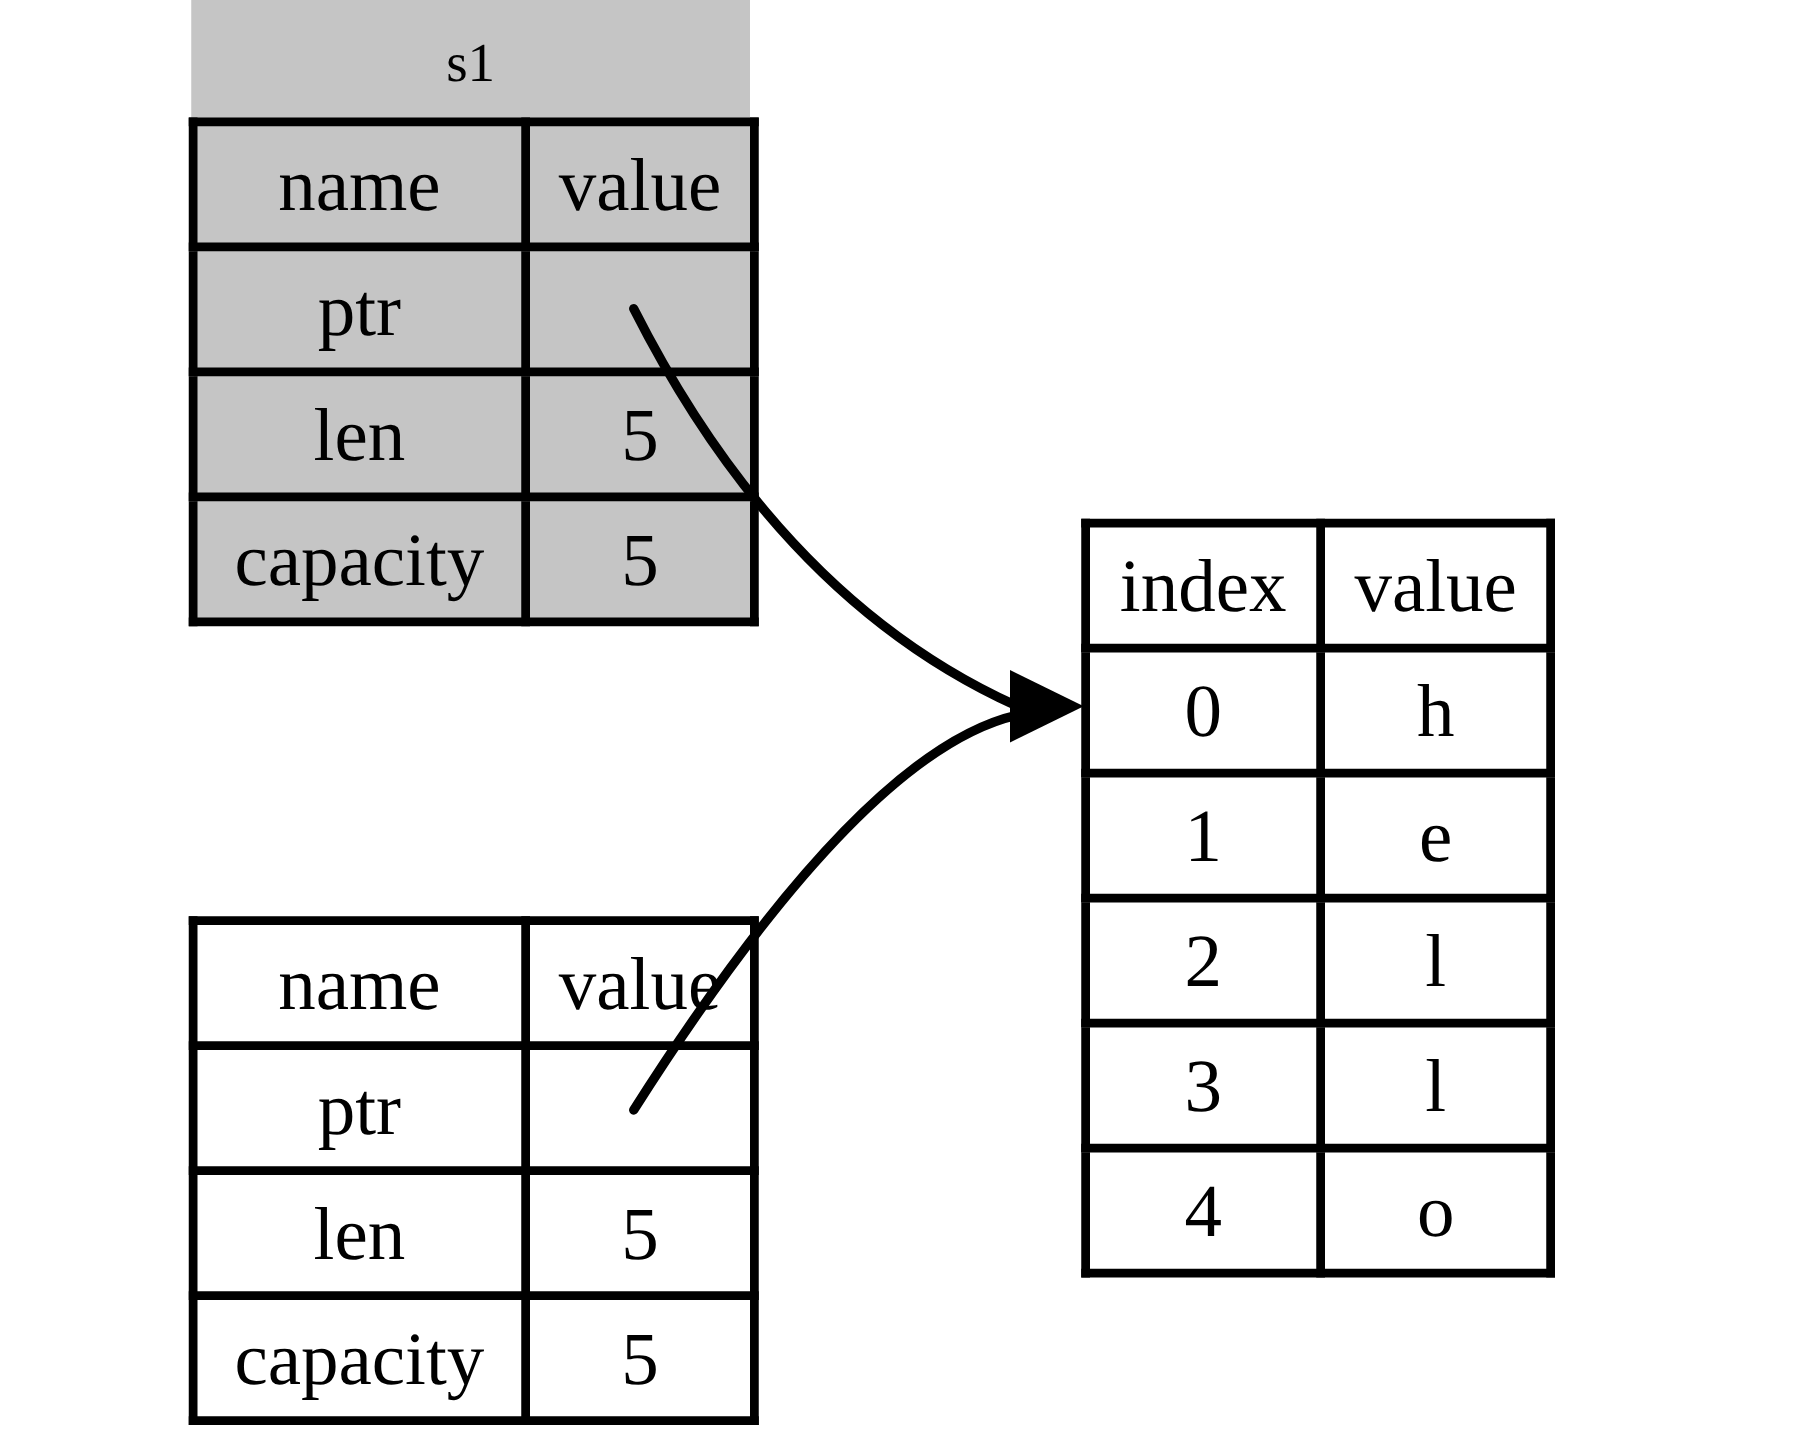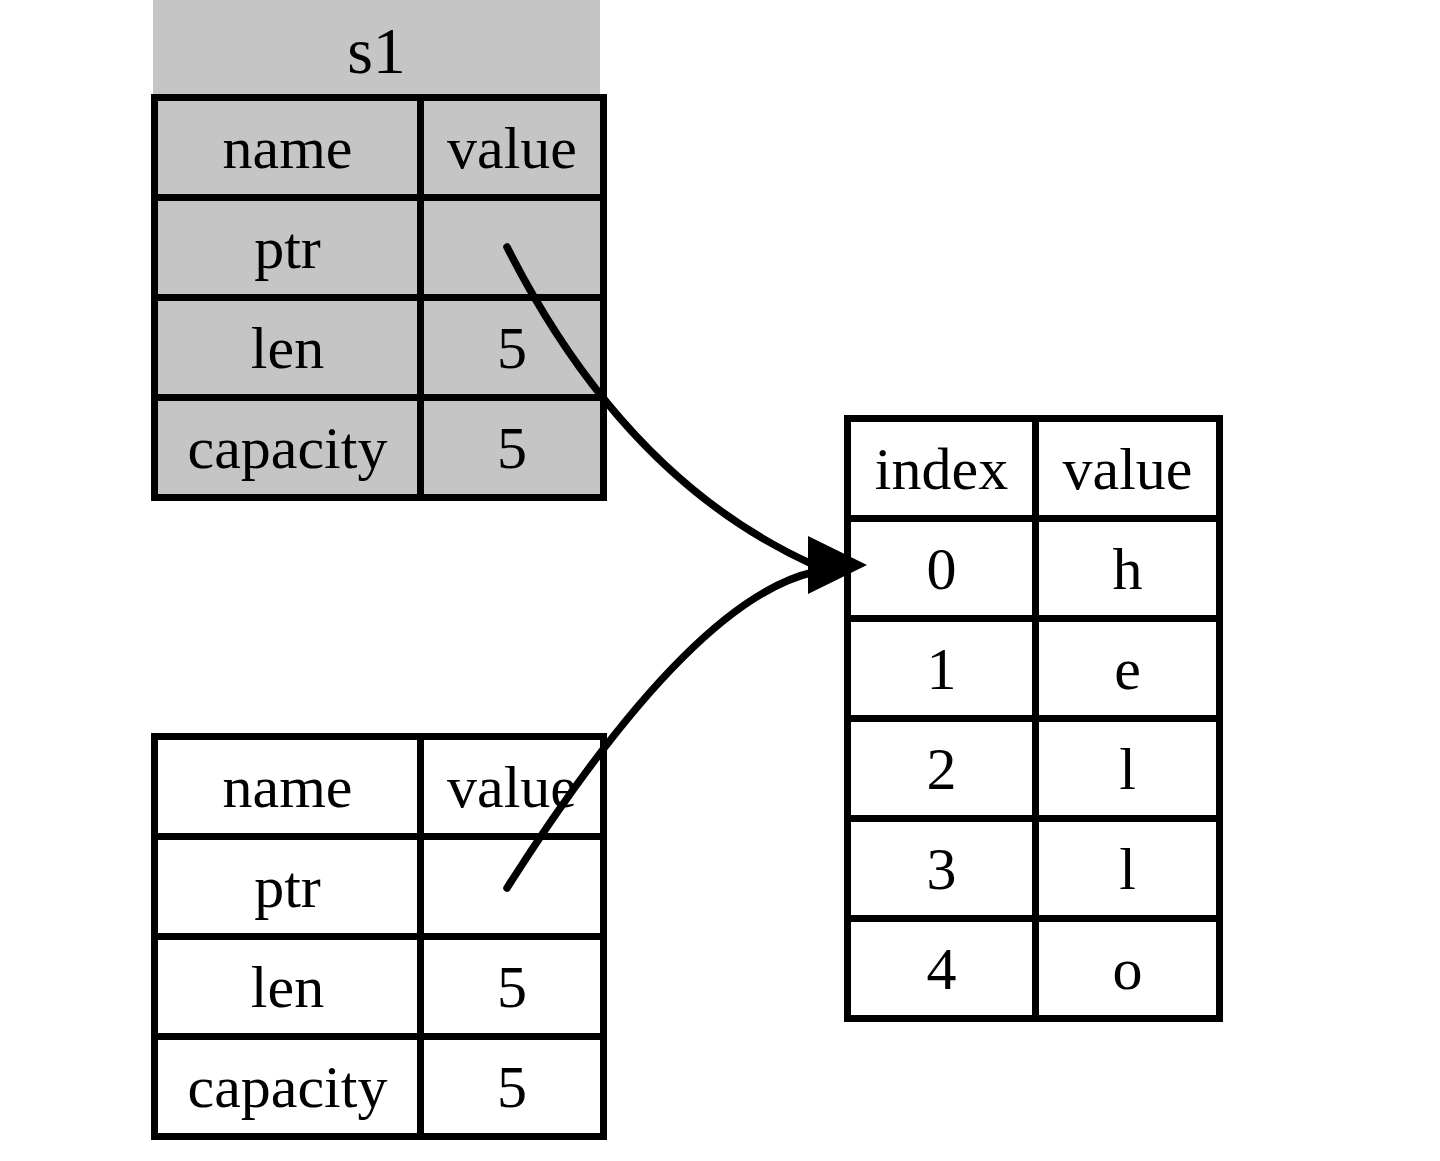--- a/index.html
+++ b/index.html
@@ -23,21 +23,21 @@
     left: 153px;
     top: 0;
     width: 447px;
     height: 95px;
     background: #c5c5c5;
     display: flex;
     align-items: center;
     justify-content: center;
   }
   .band-label {
-    font-size: 66px;
+    font-size: 44px;
     line-height: 1;
     padding-top: 6px;
   }
 
   
   table.memtable {
     position: absolute;
     border-collapse: collapse;
     table-layout: fixed;
     padding-left: 16px;
@@ -76,21 +76,21 @@
     width: 449px;
     height: 100px;
     display: flex;
     align-items: center;
     justify-content: center;
     font-size: 66px;
     line-height: 1;
   }
 
   
-  table.heap-table { left: 844px; top: 415px; }
+  table.heap-table { left: 865px; top: 415px; }
   table.heap-table th,
   table.heap-table td { background: #ffffff; }
   table.heap-table col.c-index { width: 188px; }
   table.heap-table col.c-hvalue { width: 184px; }
 
   
   svg.arrows {
     position: absolute;
     left: 0;
     top: 0;

